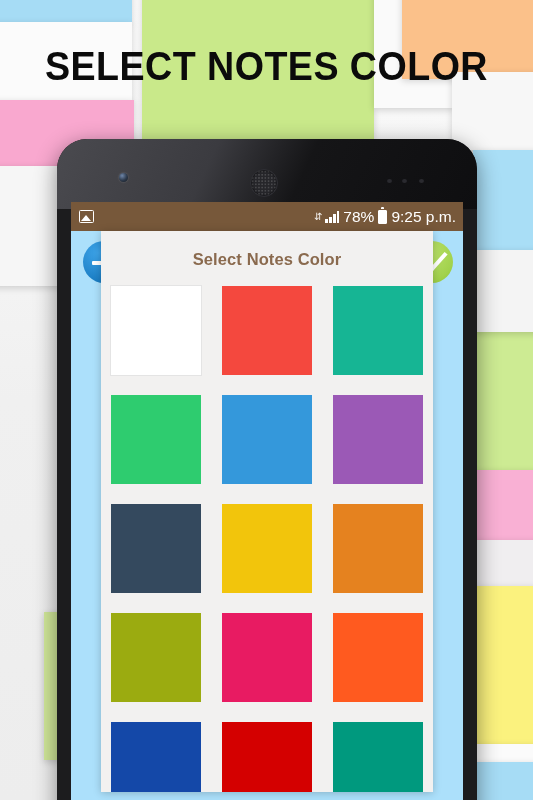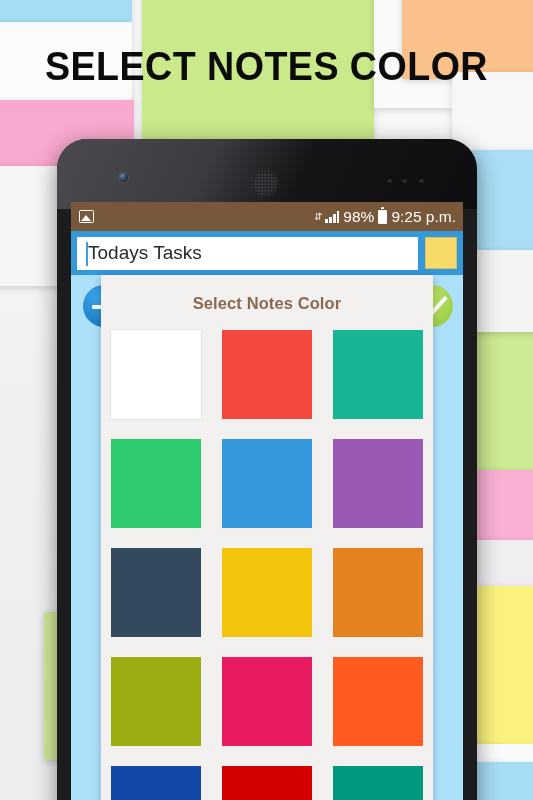--- a/index.html
+++ b/index.html
@@ -338,33 +338,26 @@
           <span class="img-ico"></span>
         </div>
         <div class="sb-right">
           <span class="usb-ico">⇵</span>
           <span class="sig">
               <i></i>
               <i></i>
               <i></i>
               <i></i>
             </span>
-          <span>98%</span>
+          <span>78%</span>
           <span class="batt"></span>
           <span>9:25 p.m.</span>
         </div>
       </div>
 
-      <div class="app-toolbar">
-        <div class="title-input">
-          <span class="caret"></span>
-          <span>Todays Tasks</span>
-        </div>
-        <div class="color-btn" style="background: rgb(247, 218, 106);"></div>
-      </div>
 
       <div class="app-body">
 
         <div class="fab fab-left"></div>
         <div class="fab fab-right">
           <span class="check"></span>
         </div>
 
         <div class="dialog">
           <div class="dialog-title">Select Notes Color</div>

